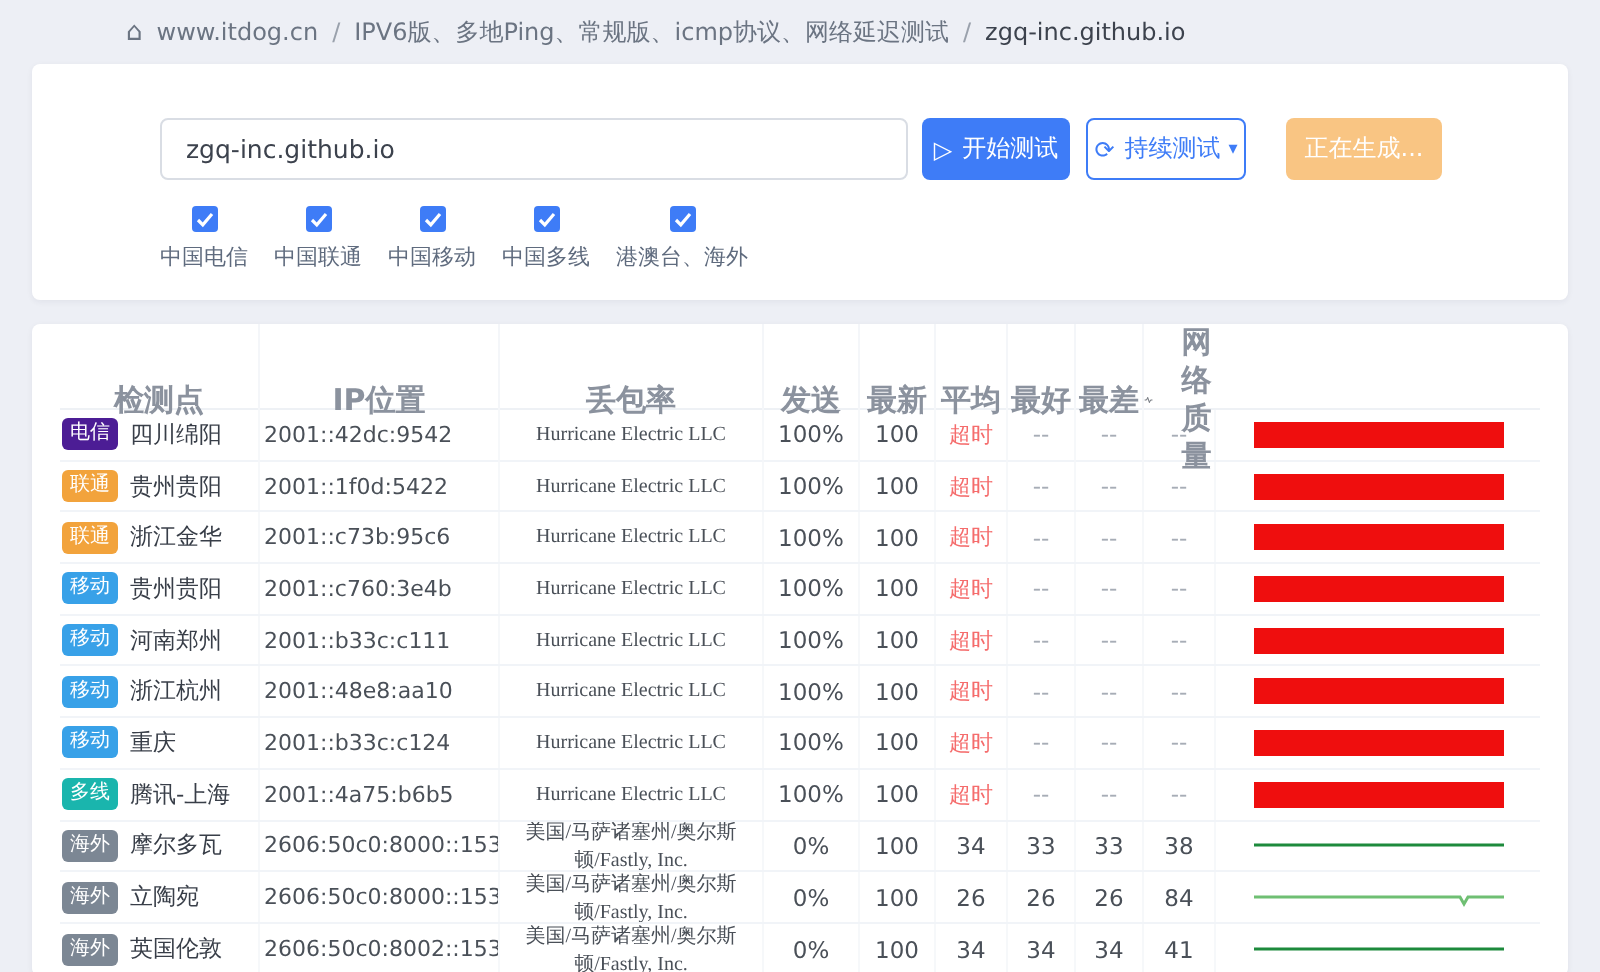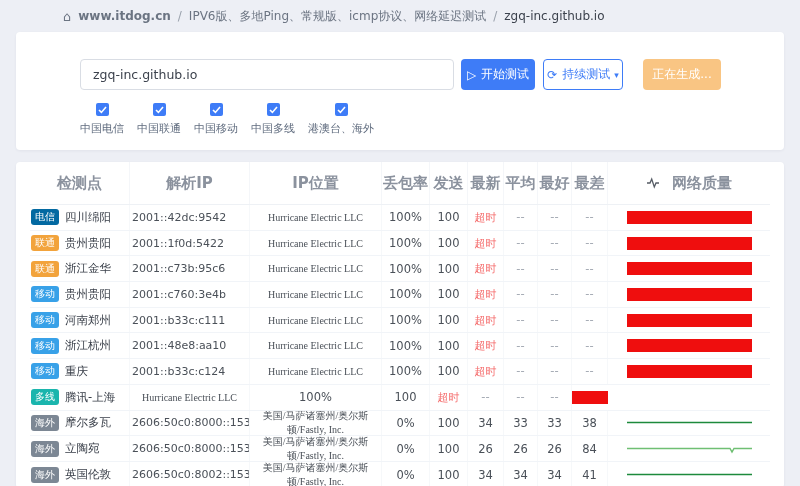--- a/index.html
+++ b/index.html
@@ -8,21 +8,21 @@
     font-family:"DejaVu Sans","Liberation Sans",sans-serif;
     background:#edeff5; color:#454b54; font-size:12px;
     overflow:hidden;
   }
   
   .breadcrumb { height:32px; display:flex; align-items:center; gap:7px;
     padding-left:63px; color:#6b7482; font-size:12px; }
   .breadcrumb .home { font-size:13px; color:#6b7482; }
   .breadcrumb .sep { color:#9aa1ac; }
   .breadcrumb .target { color:#3c424d; font-weight:500; }
-  .breadcrumb a { text-decoration:none; color:inherit; cursor:pointer;font-weight:bold; }
+  .breadcrumb a { text-decoration:none; color:inherit; cursor:pointer; }
 
   .card { background:#fff; border-radius:4px; margin:0 16px;
     box-shadow:0 1px 3px rgba(30,40,60,.06); }
 
   
   .panel { padding:27px 16px 14px 64px; }
   .controls { display:flex; align-items:center; }
   .host-input { width:374px; height:31px; border:1px solid #d9dde4; border-radius:4px;
     padding:0 12px; font-size:12.5px; color:#3c424d; outline:none;
     font-family:"DejaVu Sans","Liberation Sans",sans-serif; }
@@ -142,39 +142,38 @@
           </svg>
     </span>
     <span>港澳台、海外</span>
   </label>
 </div>
 </div>
 
 <div class="card table-card">
   <div class="thead">
     <div>检测点</div>
-    <div>解析IP</div>
     <div>IP位置</div>
     <div>丢包率</div>
     <div>发送</div>
     <div>最新</div>
     <div>平均</div>
     <div>最好</div>
     <div>最差</div>
     <div>
       <svg width="14" height="12" viewBox="0 0 14 12">
         <polyline points="1,6 4,6 5.7,2 8.3,10 10,6 13,6" fill="none" stroke="#555b64" stroke-width="1.3"></polyline>
       </svg>
       <span>网络质量</span>
     </div>
   </div>
   <div id="tbody">
   <div class="tr">
     <div class="td node-cell">
-      <span class="badge" style="background: #0369a1;">电信</span>
+      <span class="badge" style="background: #4c1d95;">电信</span>
       <span class="node">四川绵阳</span>
     </div>
     <div class="td ip">2001::42dc:9542</div>
     <div class="td loc">Hurricane Electric LLC</div>
     <div class="td">100%</div>
     <div class="td">100</div>
     <div class="td latest timeout">超时</div>
     <div class="td muted">--</div>
     <div class="td muted">--</div>
     <div class="td muted">--</div>
@@ -289,20 +288,21 @@
     <div class="td quality">
           <div class="red-bar"></div>
         </div>
   </div>
 
   <div class="tr">
     <div class="td node-cell">
       <span class="badge" style="background: rgb(26, 181, 173);">多线</span>
       <span class="node">腾讯-上海</span>
     </div>
+    <div class="td ip">2001::4a75:b6b5</div>
     <div class="td loc">Hurricane Electric LLC</div>
     <div class="td">100%</div>
     <div class="td">100</div>
     <div class="td latest timeout">超时</div>
     <div class="td muted">--</div>
     <div class="td muted">--</div>
     <div class="td muted">--</div>
     <div class="td quality">
           <div class="red-bar"></div>
         </div>

